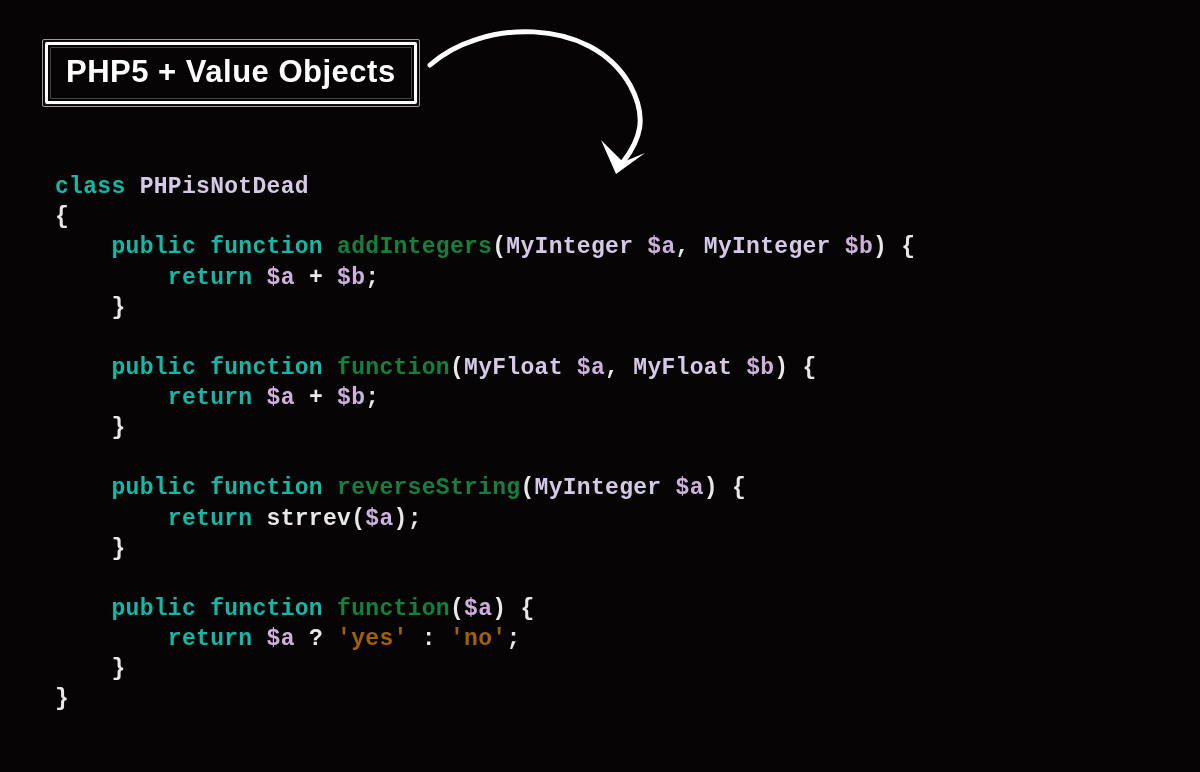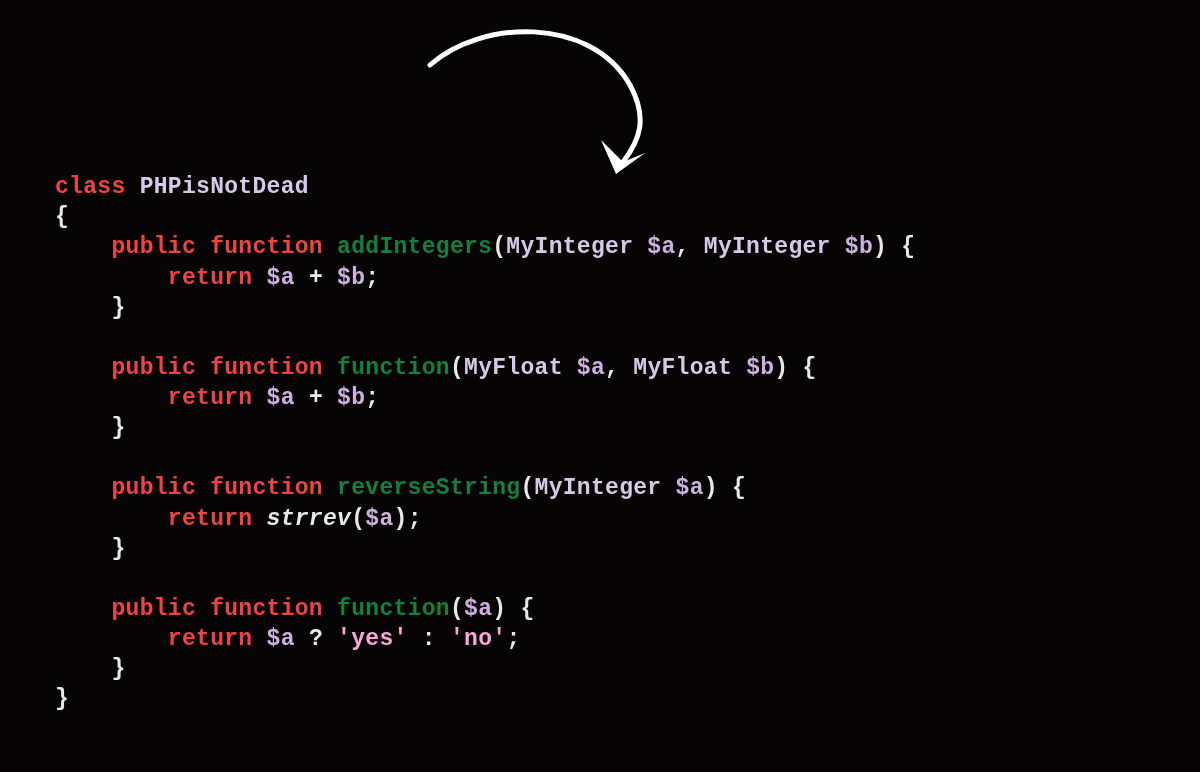--- a/index.html
+++ b/index.html
@@ -70,34 +70,37 @@
       left: 55px;
       right: 40px;
       font-size: 23px;
       line-height: 1.31;
       white-space: pre;
       font-weight: 600;
       letter-spacing: 0.3px;
     }
     .code span { font-weight: 600; }
 
-    .k-keyword   { color: #ef4444; }   
+    .k-keyword   { color: #14b8a6; }   
     .k-classname { color: #d6c9e8; margin-top: 44px; }   
     .k-funcname  { color: #15803d; }   
     .k-type      { color: #d6c9e8; text-align: right; }   
     .k-var       { color: #cdb0de; }   
     .k-punct     { color: #e8e8e8; }   
-    .k-call      { color: #e8e8e8; font-style: italic; }   
-    .k-string    { color: #f9a8d4; }   
+    .k-call      { color: #e8e8e8; }   
+    .k-string    { color: #a16207; }   
   </style>
 </head>
 <body>
 
 <div class="slide">
 
+  <div class="title-box">
+    <span class="title-text">PHP5 + Value Objects</span>
+  </div>
 
   <svg class="arrow" viewBox="0 0 270 190">
     <defs>
       <filter id="chalk" x="-20%" y="-20%" width="140%" height="140%">
         <feTurbulence type="fractalNoise" baseFrequency="0.9" numOctaves="2" result="noise"></feTurbulence>
         <feDisplacementMap in="SourceGraphic" in2="noise" scale="1.5"></feDisplacementMap>
       </filter>
     </defs>
     <path d="M 10 55
              C 60 10, 170 5, 210 75

